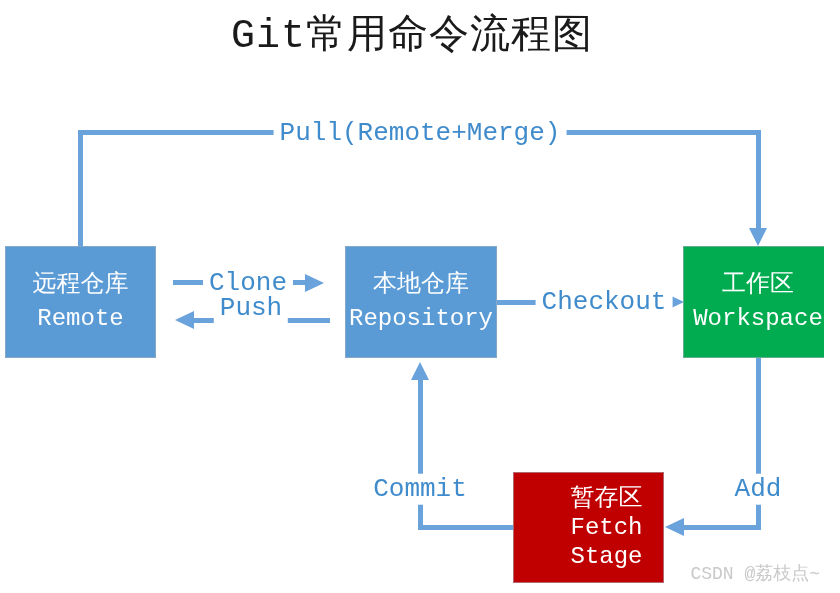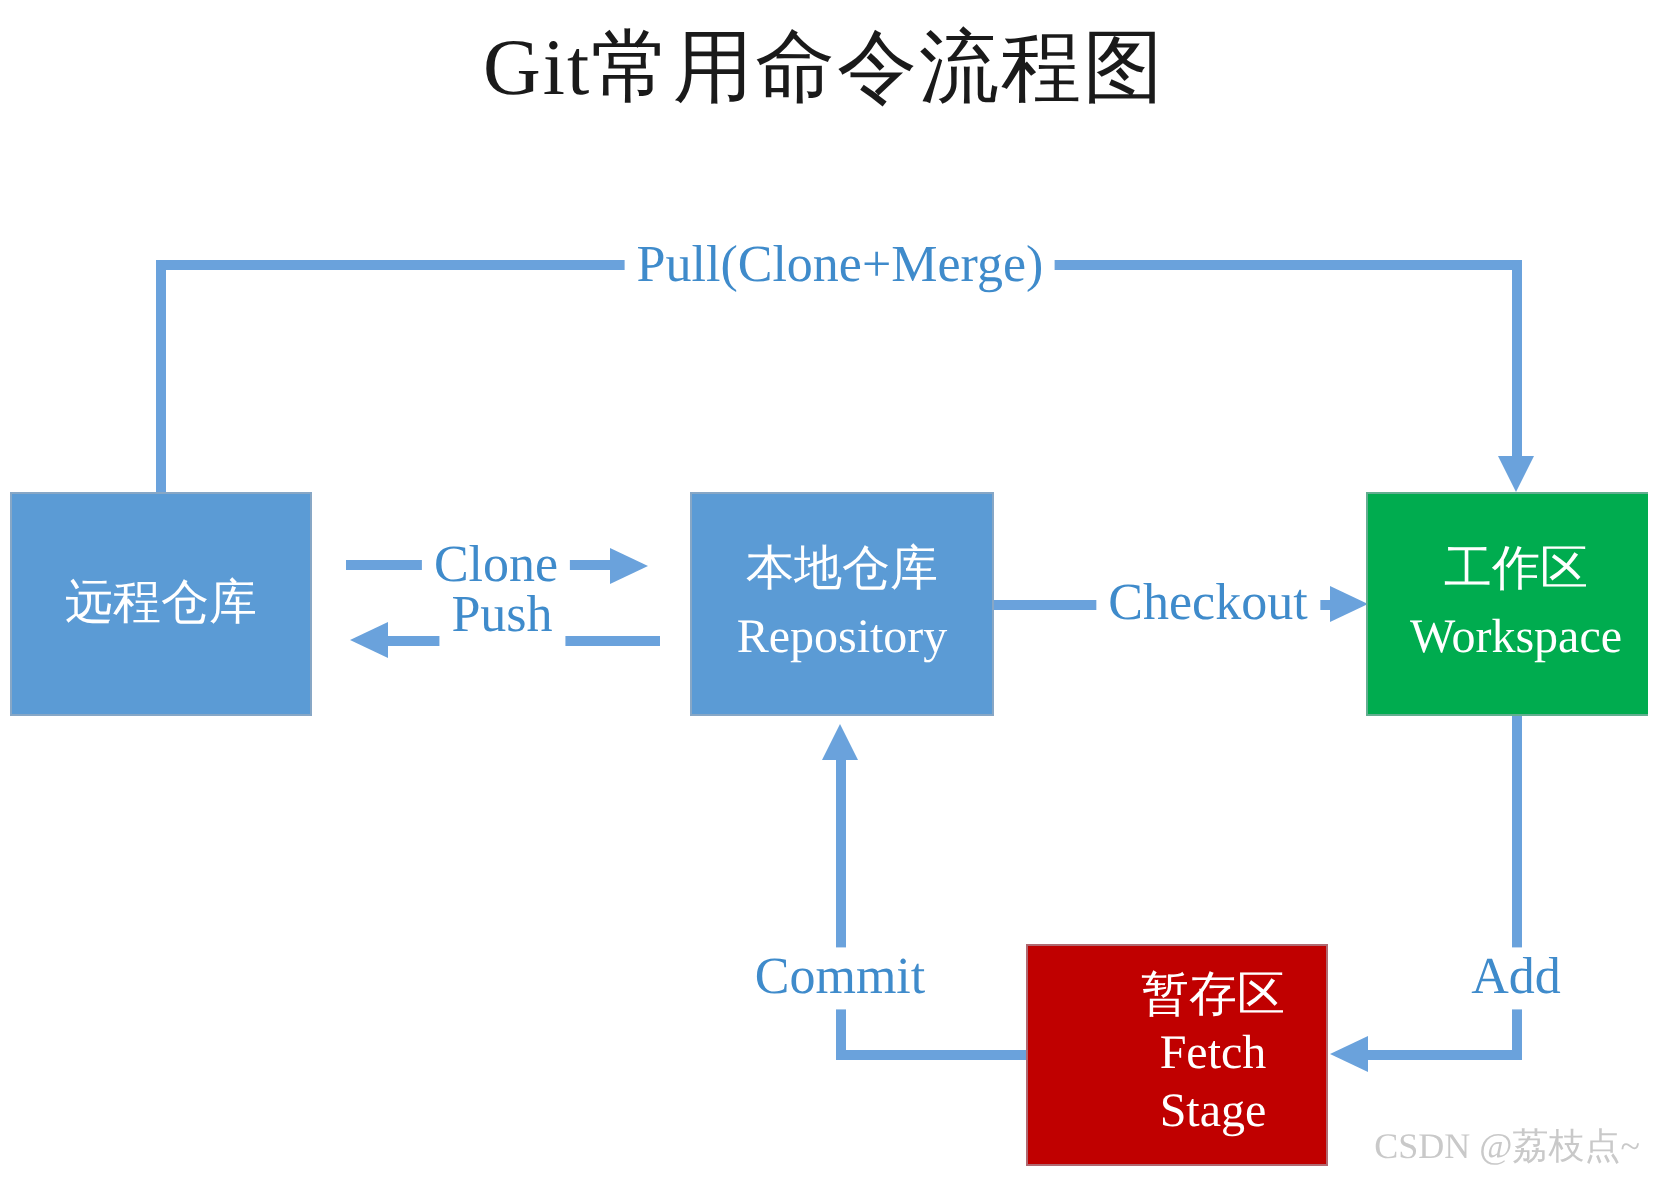--- a/index.html
+++ b/index.html
@@ -6,21 +6,21 @@
     --line:#6AA2DC;
     --label:#3F8BCB;
     --blue-fill:#5B9BD5;
     --green-fill:#00AC4F;
     --red-fill:#C00000;
     --box-border:rgba(165,175,188,.6);
   }
   html,body{margin:0;padding:0;background:#fff;}
   #canvas{
     position:relative;width:824px;height:593px;background:#fff;overflow:hidden;
-    font-family:Liberation Serif, serif;
+    font-family:Liberation Mono, monospace;
   }
   .title{
     position:absolute;top:6px;left:0;width:100%;text-align:center;
     font-size:40px;font-weight:500;color:#1a1a1a;letter-spacing:1px;margin:0;
   }
   
   .seg{position:absolute;background:var(--line);}
   
   .ah{position:absolute;width:0;height:0;}
   .ah-right{border-top:9px solid transparent;border-bottom:9px solid transparent;border-left:19px solid var(--line);}
@@ -54,21 +54,21 @@
 <body>
 
 <div id="canvas">
 
   <h1 class="title">Git常用命令流程图</h1>
 
   <div class="seg" style="left:78px;top:130px;width:5px;height:116px;"></div>
   <div class="seg" style="left:78px;top:130px;width:683px;height:5px;"></div>
   <div class="seg" style="left:756px;top:130px;width:5px;height:98px;"></div>
   <div class="ah ah-down" style="left:749px;top:228px;"></div>
-  <span class="edge-label" style="left:420px;top:133px;">Pull(Clone+Merge)</span>
+  <span class="edge-label" style="left:420px;top:133px;">Pull(Remote+Merge)</span>
 
   <div class="seg" style="left:173px;top:280px;width:134px;height:5px;"></div>
   <div class="ah ah-right" style="left:305px;top:274px;"></div>
   <span class="edge-label" style="left:248px;top:283px;">Clone</span>
 
   <div class="seg" style="left:193px;top:318px;width:137px;height:5px;"></div>
   <div class="ah ah-left" style="left:175px;top:311px;"></div>
   <span class="edge-label" style="left:251px;top:308px;">Push</span>
 
   <div class="seg" style="left:496px;top:300px;width:170px;height:5px;"></div>
@@ -80,20 +80,21 @@
   <div class="ah ah-up" style="left:411px;top:362px;"></div>
   <span class="edge-label" style="left:420px;top:489px;">Commit</span>
 
   <div class="seg" style="left:756px;top:358px;width:5px;height:172px;"></div>
   <div class="seg" style="left:683px;top:525px;width:78px;height:5px;"></div>
   <div class="ah ah-left" style="left:665px;top:518px;"></div>
   <span class="edge-label" style="left:758px;top:489px;">Add</span>
 
   <div class="node node-blue" id="node-remote">
     <div>远程仓库</div>
+    <div>Remote</div>
   </div>
 
   <div class="node node-blue" id="node-repository">
     <div>本地仓库</div>
     <div>Repository</div>
   </div>
 
   <div class="node node-green" id="node-workspace">
     <div>工作区</div>
     <div>Workspace</div>

